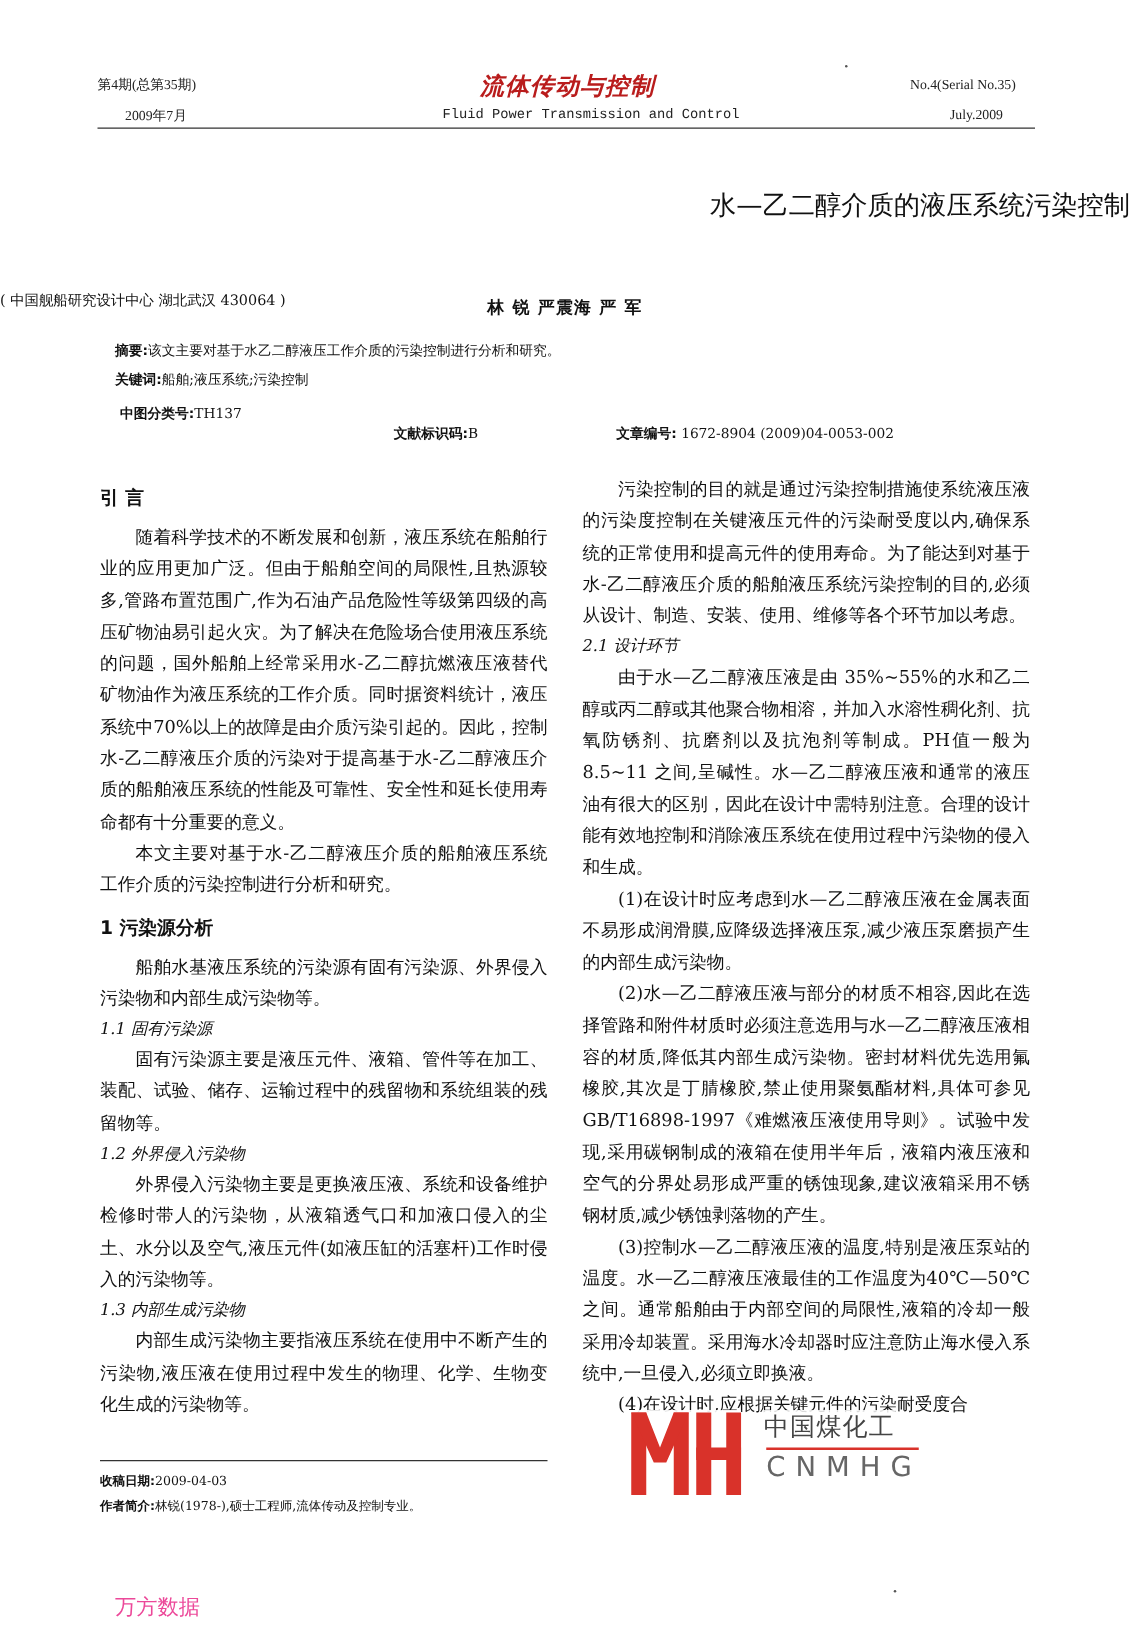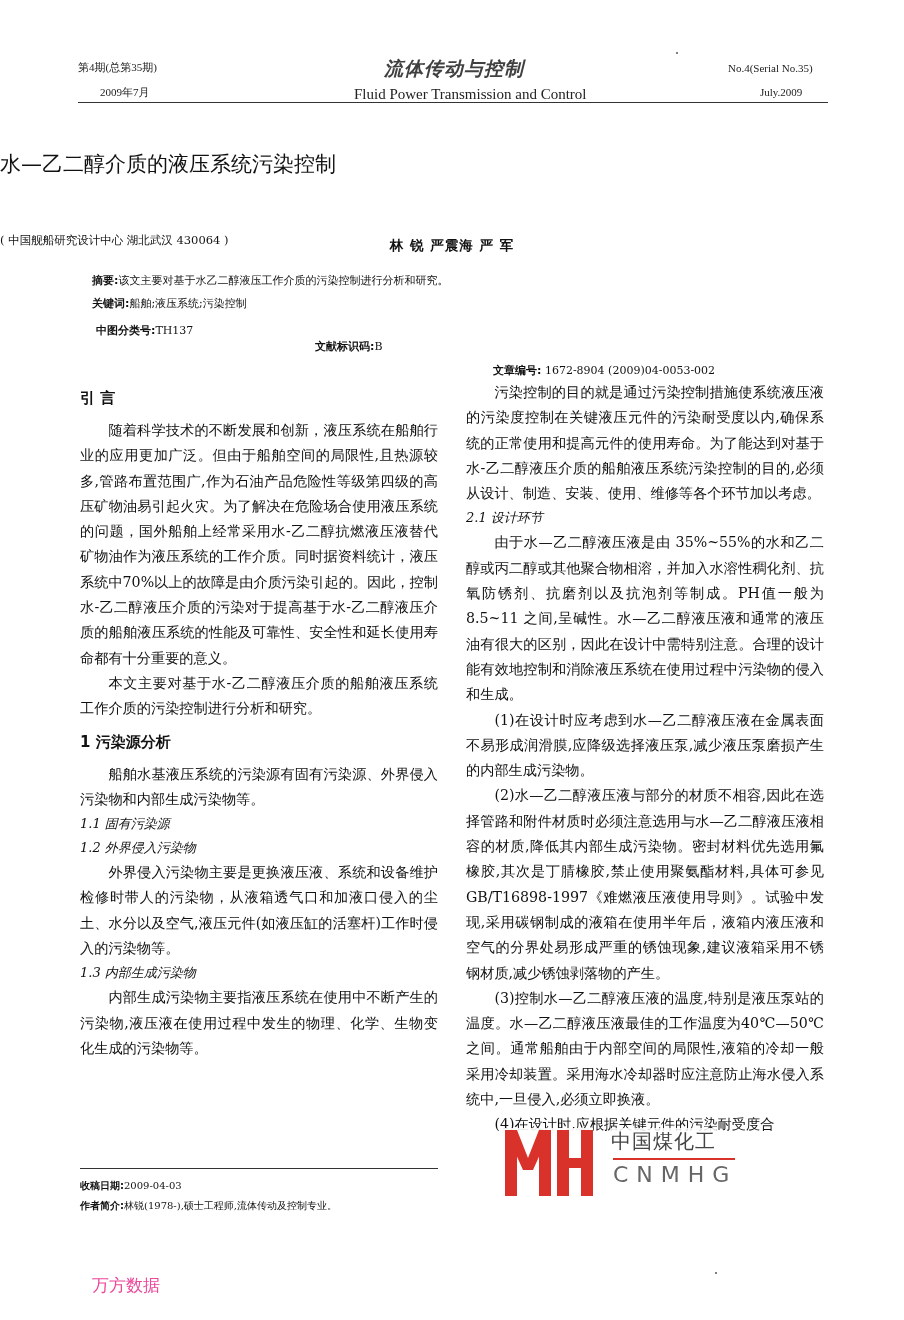--- a/index.html
+++ b/index.html
@@ -1,24 +1,24 @@
 <!DOCTYPE html>
 <html><head>
 <meta charset="utf-8">
 <style>
   html, body { margin: 0; padding: 0; background: #ffffff; }
   body { width: 904px; height: 1320px; position: relative; overflow: hidden;
          font-family: "DejaVu Serif", "Liberation Serif", serif; color: #111; }
   .abs { position: absolute; }
   .hdr-small { font-size: 11px; font-family: "Liberation Serif", serif; color: #222; }
   .journal-cn { font-size: 19px; font-weight: bold; font-style: italic; letter-spacing: 1px;
-                font-family: "DejaVu Serif", serif; color: #404040; }
-  .journal-en { font-size: 15px; font-family: Liberation Serif, serif; color: #222; }
+                font-family: "DejaVu Serif", serif; color: #b91c1c; }
+  .journal-en { font-size: 11px; font-family: Liberation Mono, monospace; color: #222; }
   .rule { position: absolute; height: 0; border-top: 1.5px solid #333; }
-  .title { font-size: 21px; font-family: "DejaVu Sans", sans-serif; text-align: left; width: 904px; left: 0; color: #111; }
+  .title { font-size: 21px; font-family: "DejaVu Sans", sans-serif; text-align: right; width: 904px; left: 0; color: #111; }
   .authors { font-size: 13.5px; font-weight: bold; font-family: "DejaVu Sans", sans-serif; text-align: center; width: 904px; left: 0; letter-spacing: 1px; margin-top: 30px; }
   .affil { font-size: 11.5px; font-family: "DejaVu Serif", serif; text-align: left; width: 768px; left: 0; }
   .meta { font-size: 11px; font-family: "DejaVu Serif", serif; }
   .meta b { font-family: "DejaVu Sans", sans-serif; }
   .col { position: absolute; width: 358px; font-size: 14.2px; line-height: 25.3px; text-align: justify; }
   .col p { margin: 0; text-indent: 2em; }
   .h1 { font-family: "DejaVu Sans", sans-serif; font-weight: bold; font-size: 15px; margin: 6px 0 8px 0; line-height: 24px; text-indent: 0; }
   .h2 { font-size: 13px; font-style: italic; line-height: 24px; text-indent: 0; margin: 0; }
   .foot { font-size: 10px; font-family: "DejaVu Serif", serif; line-height: 20px; }
   .foot b { font-family: "DejaVu Sans", sans-serif; }
@@ -52,31 +52,32 @@
 <div class="abs meta" style="left:92px; top:296px;">
   <b>关键词:</b><span>船舶;液压系统;污染控制</span>
 </div>
 
 <div class="abs meta" style="left:96px; top:323px;">
   <b>中图分类号:</b><span>TH137</span>
 </div>
 <div class="abs meta" style="left:315px; top:339px;">
   <b>文献标识码:</b><span>B</span>
 </div>
-<div class="abs meta" style="left:493px; top:339px;margin-top:24px;">
+<div class="abs meta" style="left:493px; top:339px;">
   <b>文章编号:</b><span> 1672-8904 (2009)04-0053-002</span>
 </div>
 
 <div class="col" style="left:80px; top:380px;">
   <div class="h1">引  言</div>
   <p>随着科学技术的不断发展和创新，液压系统在船舶行业的应用更加广泛。但由于船舶空间的局限性,且热源较多,管路布置范围广,作为石油产品危险性等级第四级的高压矿物油易引起火灾。为了解决在危险场合使用液压系统的问题，国外船舶上经常采用水-乙二醇抗燃液压液替代矿物油作为液压系统的工作介质。同时据资料统计，液压系统中70%以上的故障是由介质污染引起的。因此，控制水-乙二醇液压介质的污染对于提高基于水-乙二醇液压介质的船舶液压系统的性能及可靠性、安全性和延长使用寿命都有十分重要的意义。</p>
   <p>本文主要对基于水-乙二醇液压介质的船舶液压系统工作介质的污染控制进行分析和研究。</p>
   <div class="h1" style="margin-top:8px;">1   污染源分析</div>
   <p>船舶水基液压系统的污染源有固有污染源、外界侵入污染物和内部生成污染物等。</p>
   <div class="h2">1.1 固有污染源</div>
+  <p>固有污染源主要是液压元件、液箱、管件等在加工、装配、试验、储存、运输过程中的残留物和系统组装的残留物等。</p>
   <div class="h2">1.2 外界侵入污染物</div>
   <p>外界侵入污染物主要是更换液压液、系统和设备维护检修时带人的污染物，从液箱透气口和加液口侵入的尘土、水分以及空气,液压元件(如液压缸的活塞杆)工作时侵入的污染物等。</p>
   <div class="h2">1.3 内部生成污染物</div>
   <p>内部生成污染物主要指液压系统在使用中不断产生的污染物,液压液在使用过程中发生的物理、化学、生物变化生成的污染物等。</p>
 </div>
 
 <div class="rule" style="left:80px; top:1168px; width:358px; border-top-width:1px;"></div>
 <div class="abs foot" style="left:80px; top:1176px;">
   <b>收稿日期:</b><span>2009-04-03</span>
 </div>

